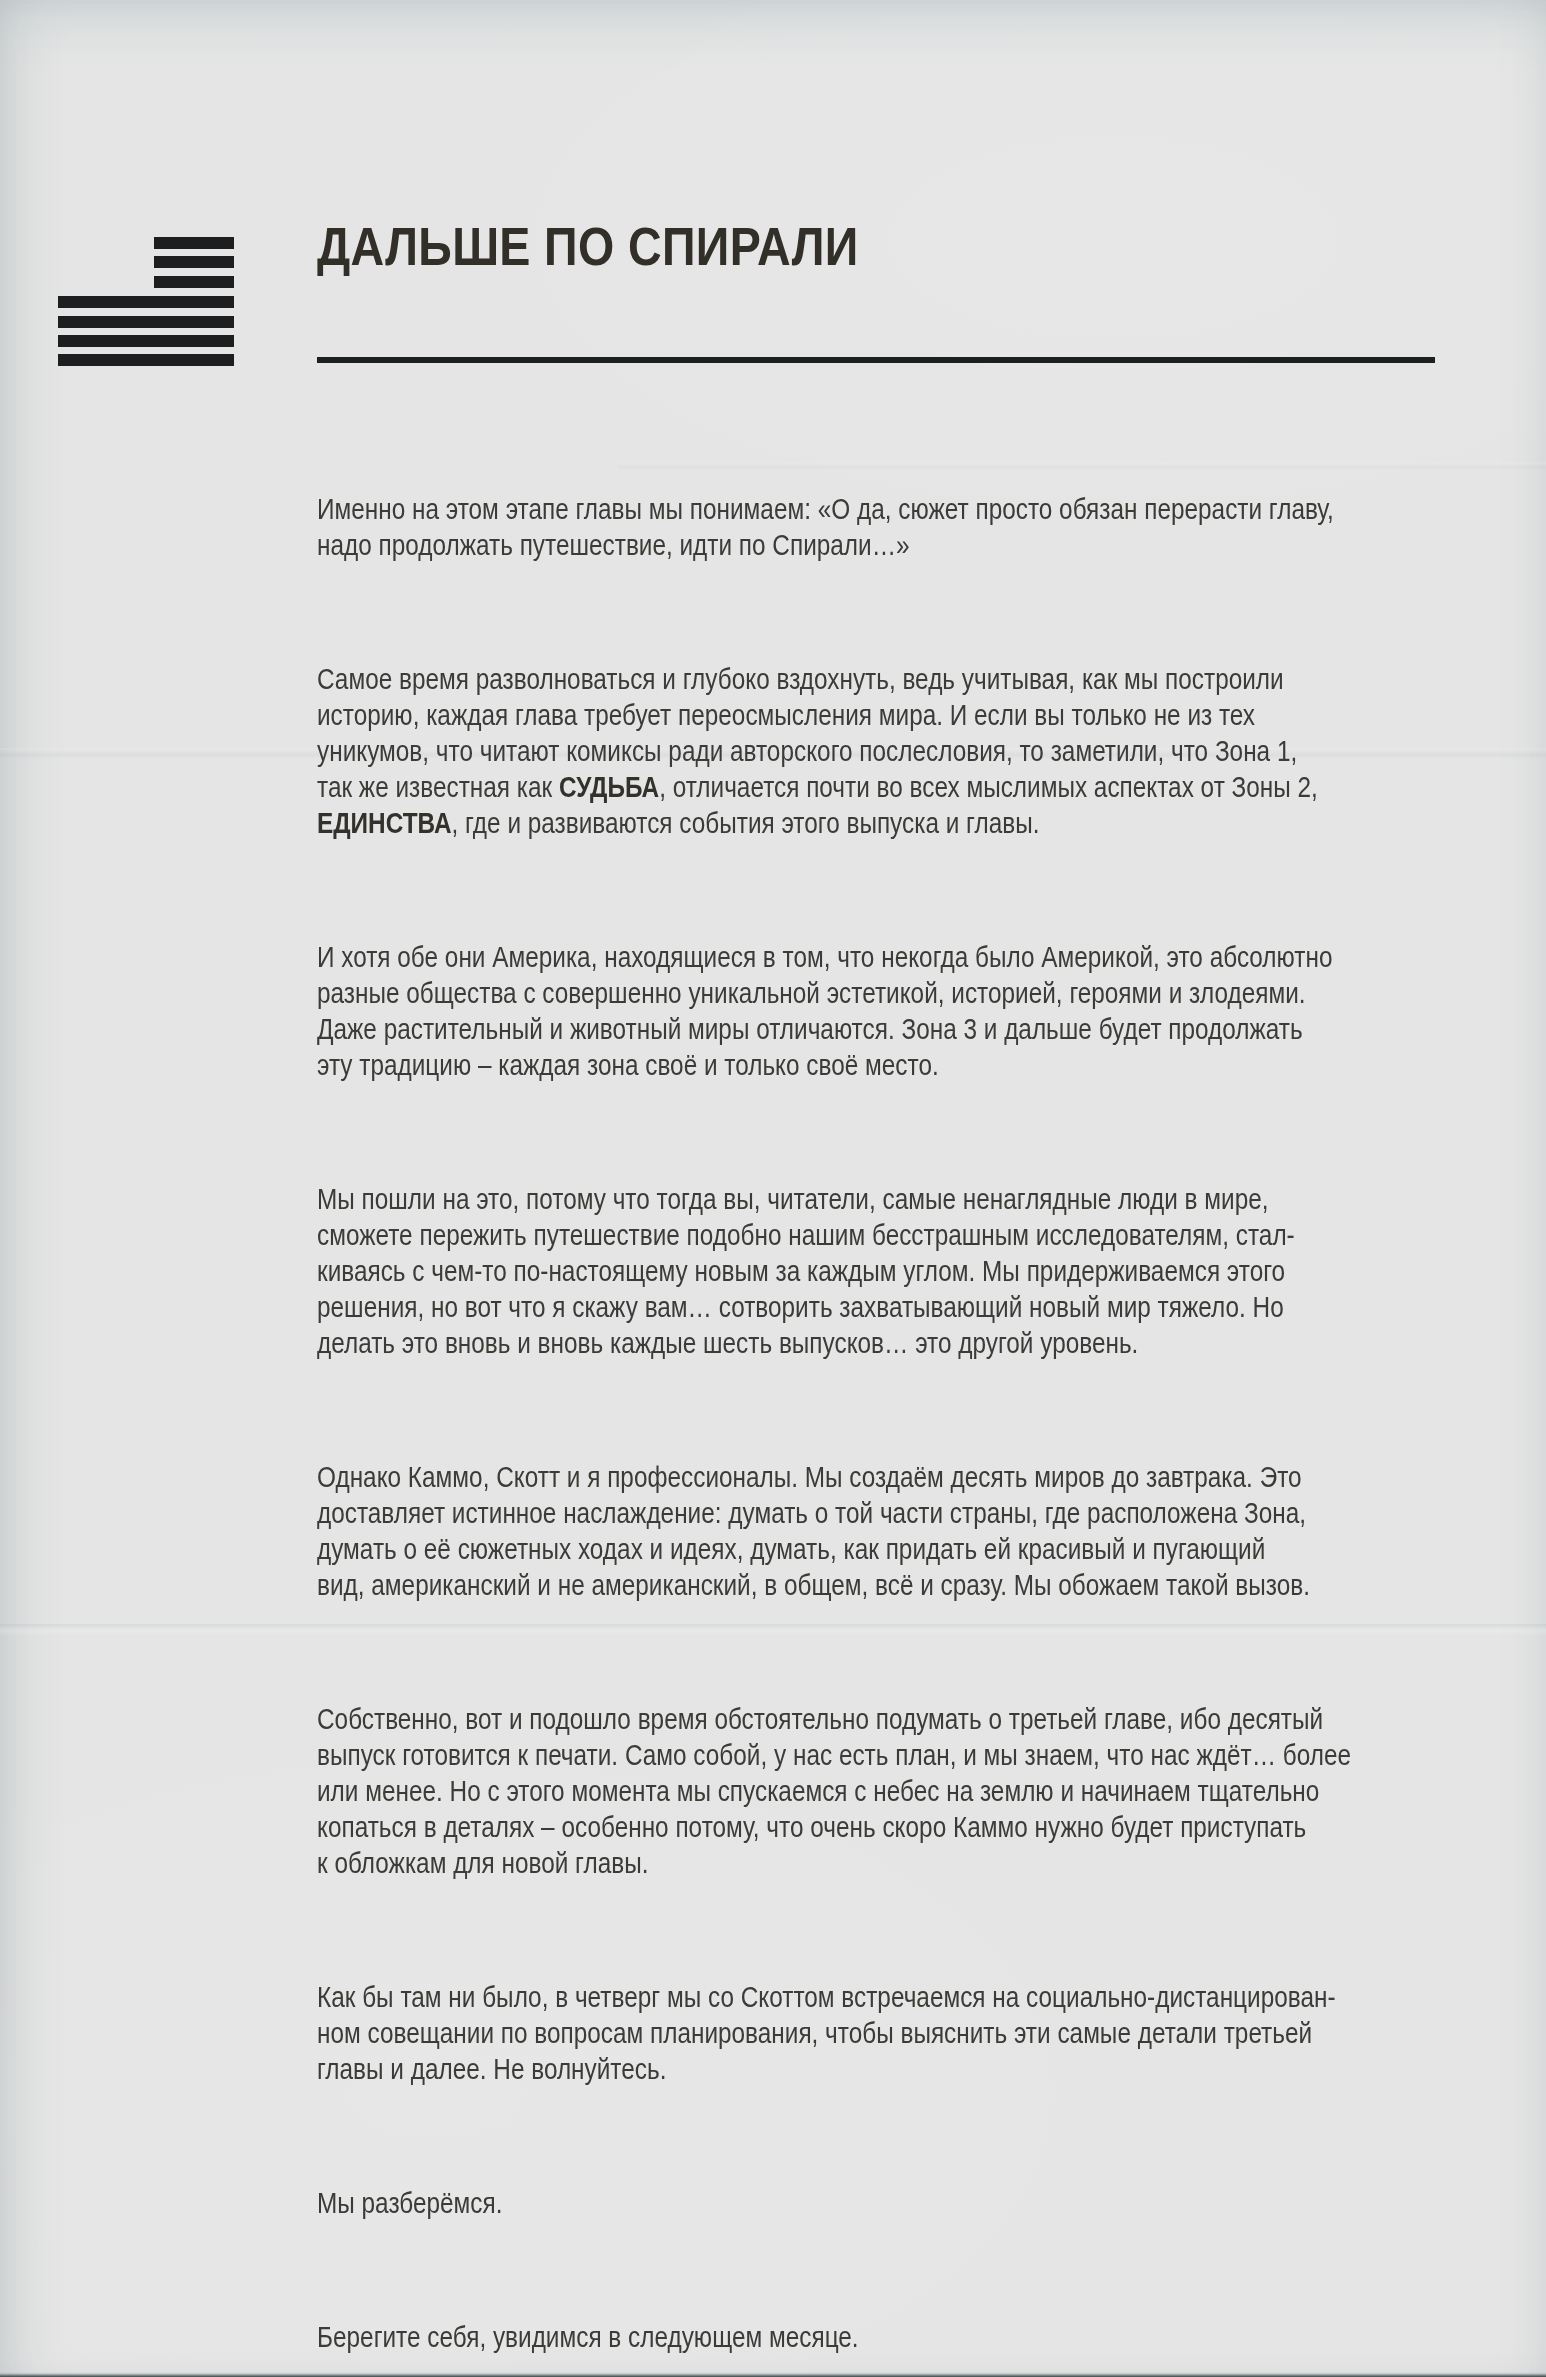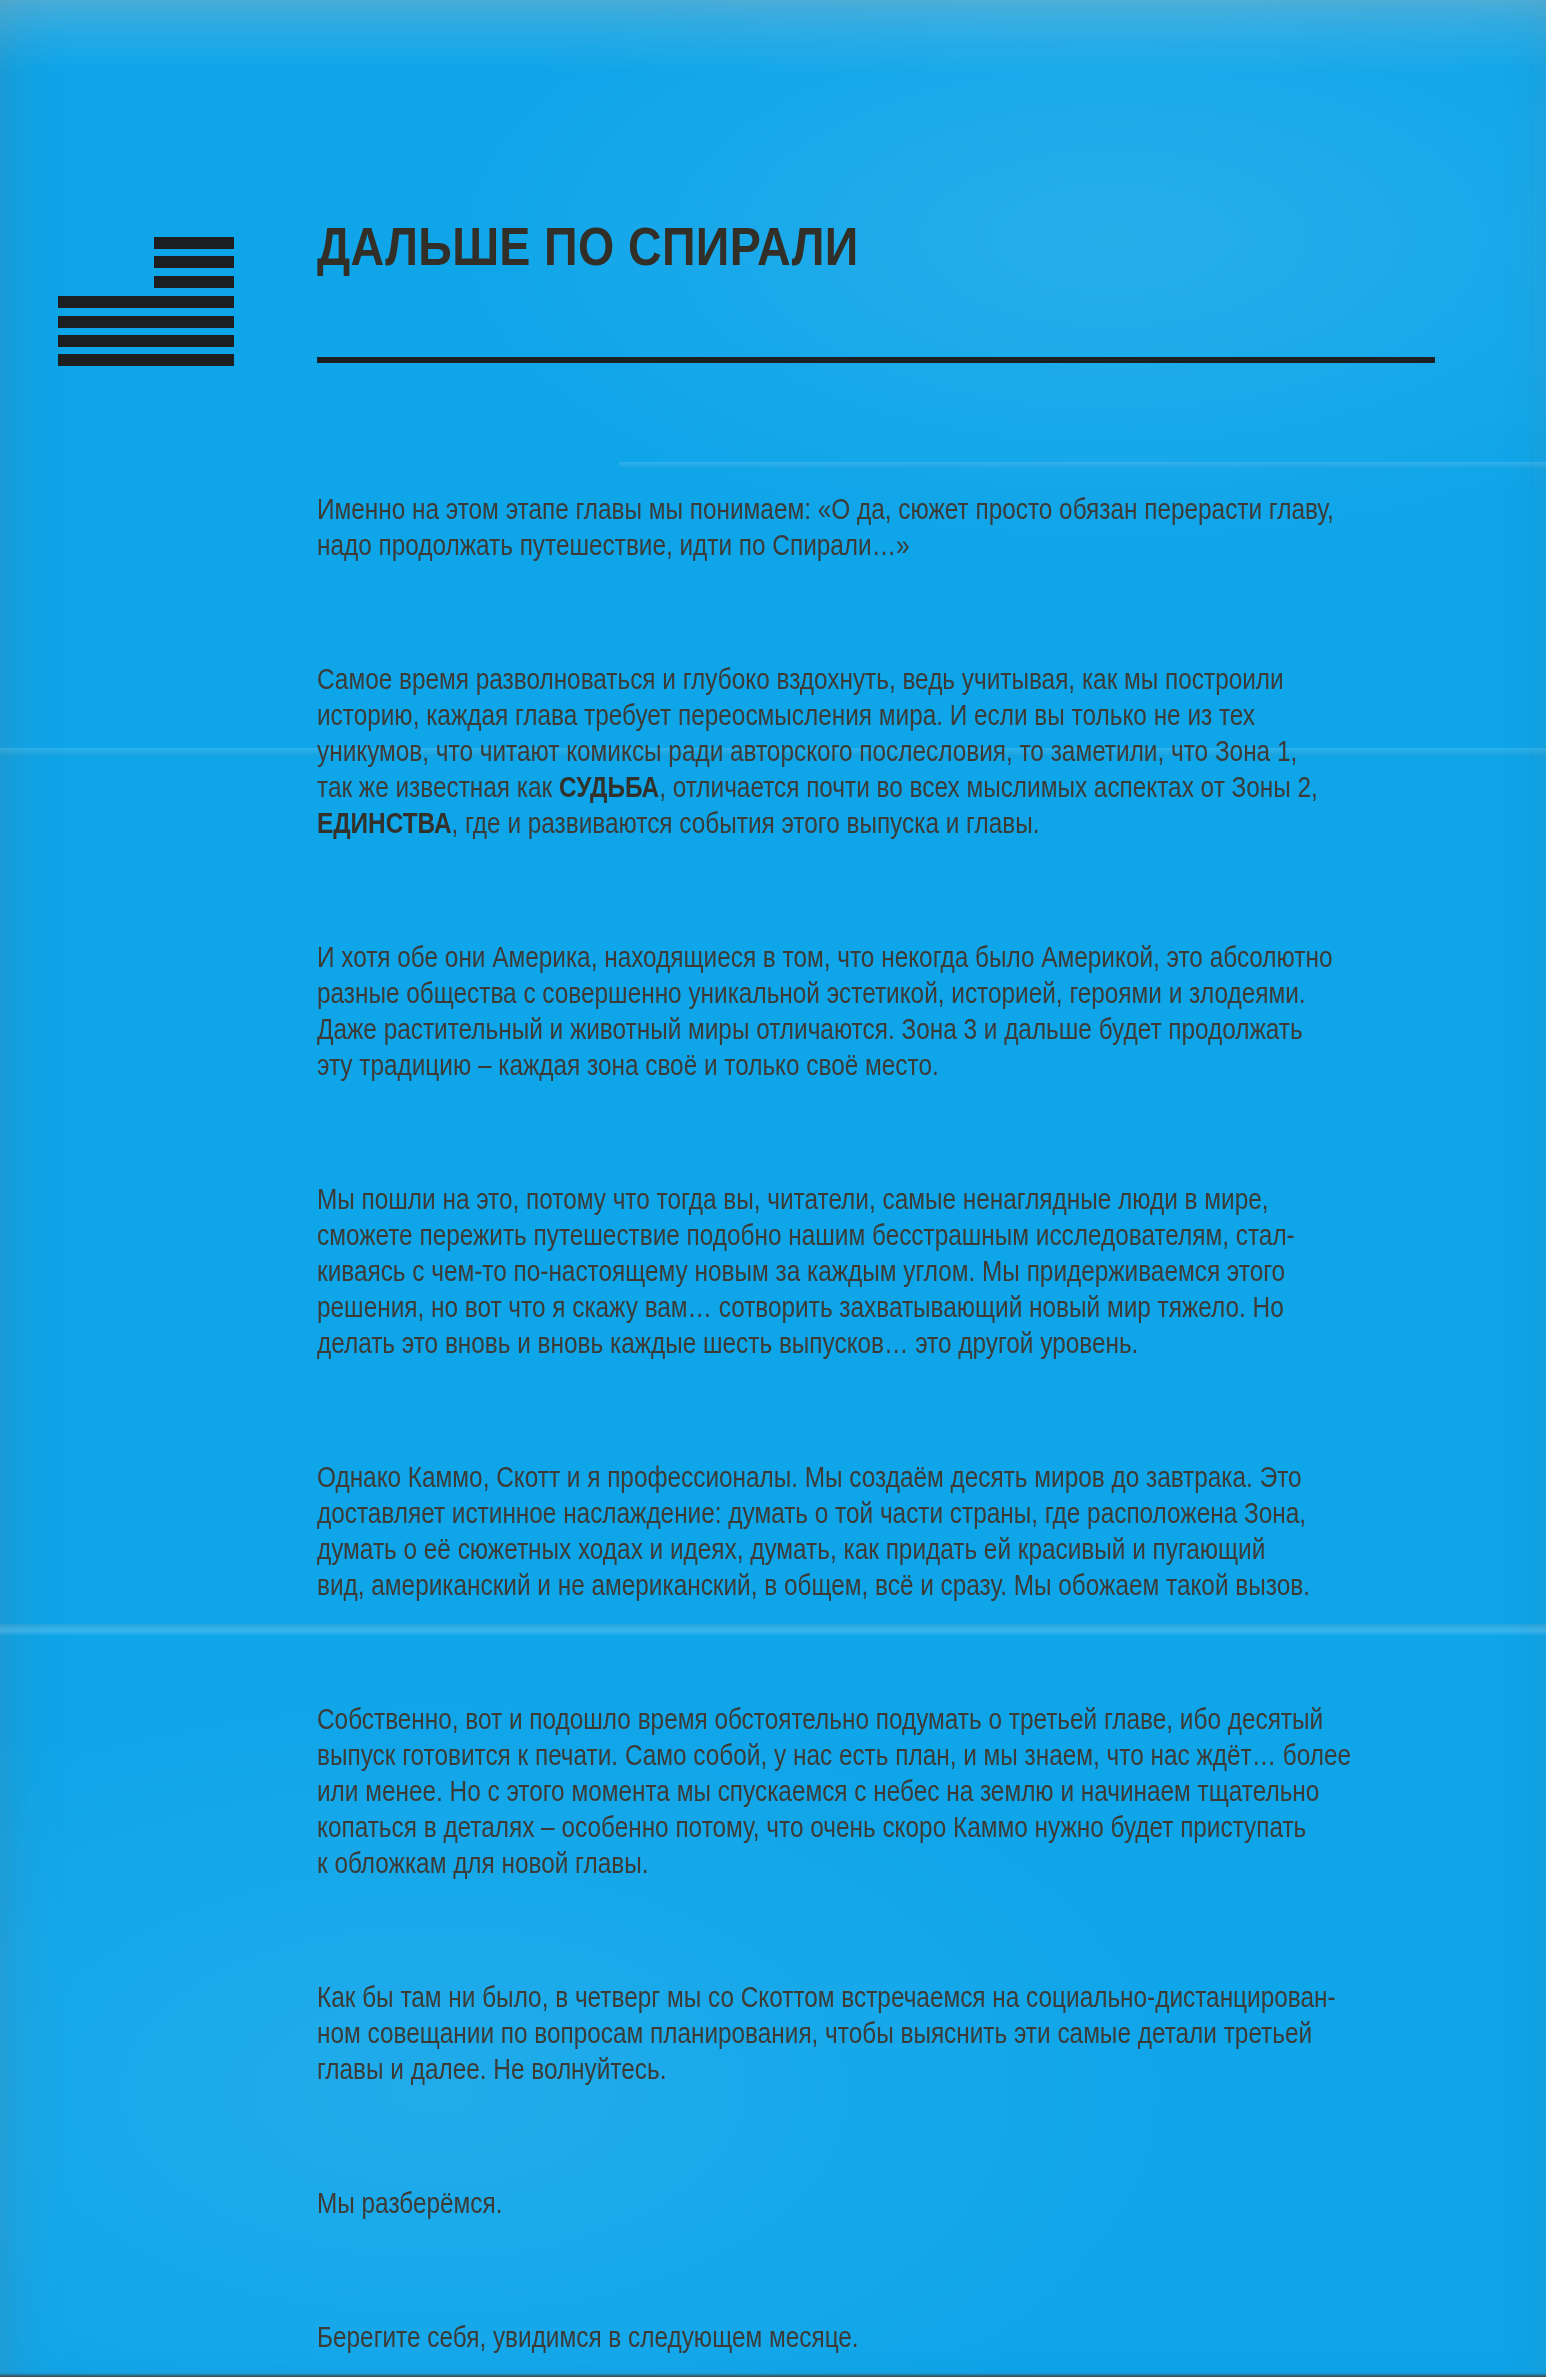--- a/index.html
+++ b/index.html
@@ -1,20 +1,20 @@
 <!DOCTYPE html>
 <html style="font-size:12.4px"><head>
 <meta charset="utf-8">
 <style>
   html, body { margin: 0; padding: 0; background: #9aa4a6; }
   .page {
     position: relative;
     width: 1547px;
     height: 2377px;
-    background: #0ea5e9;
+    background: #e5e5e5;
     overflow: hidden;
     font-family: "Liberation Sans", sans-serif;
     box-shadow: inset 39px 0 62px -39px rgba(90,110,115,0.30),
                 inset -31px 0 54px -39px rgba(90,110,115,0.22),
                 inset 0 31px 47px -35px rgba(150,170,173,0.35);
   }
   
   .page::before {
     content: "";
     position: absolute; inset: 0;

